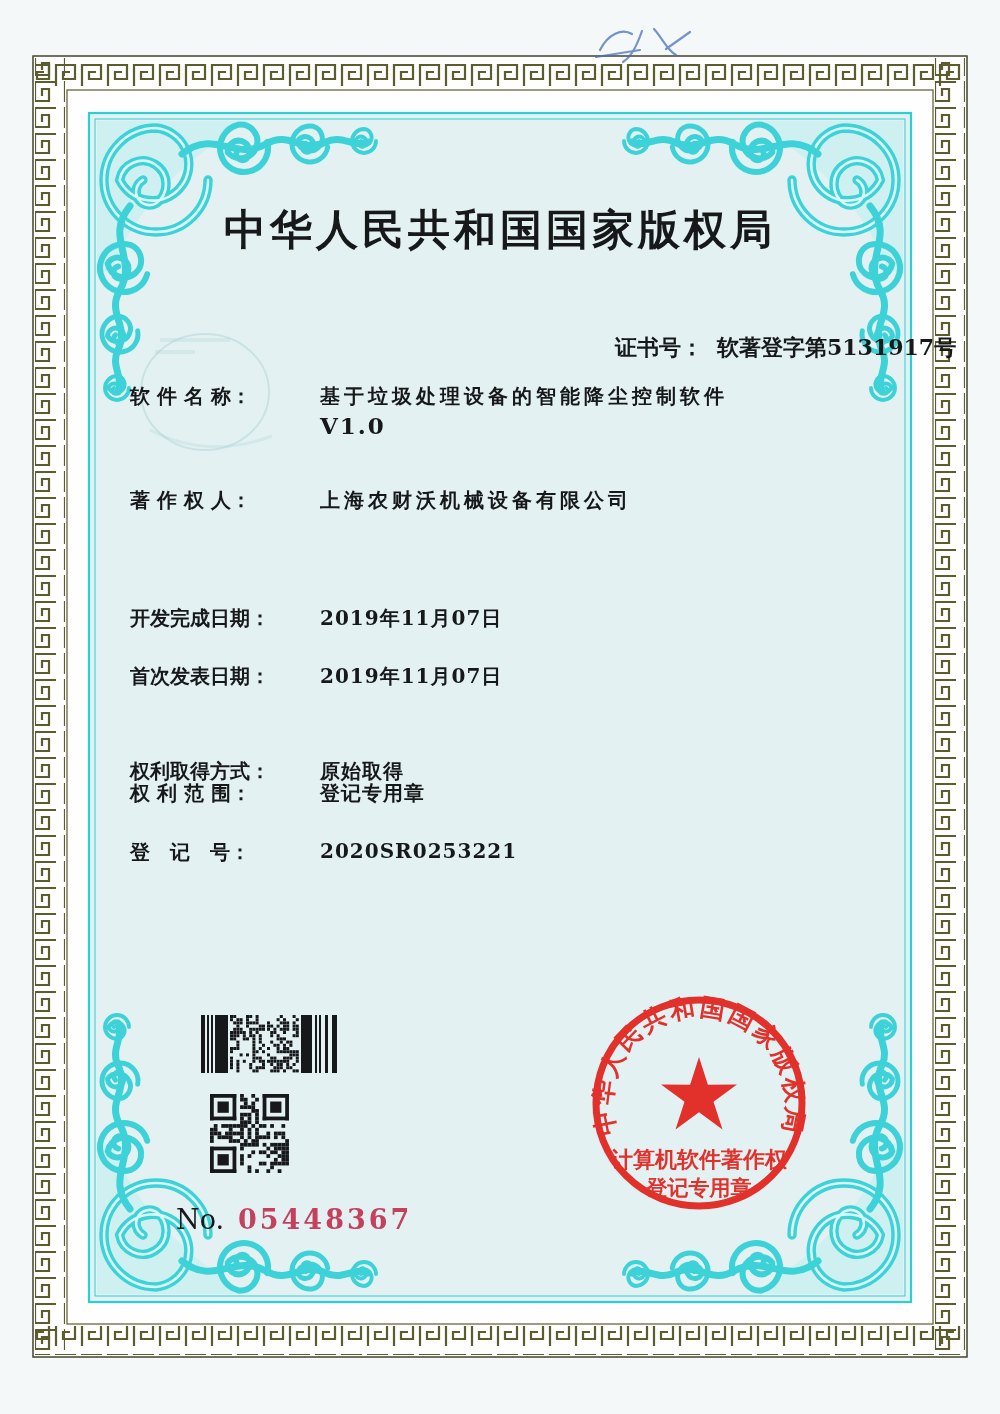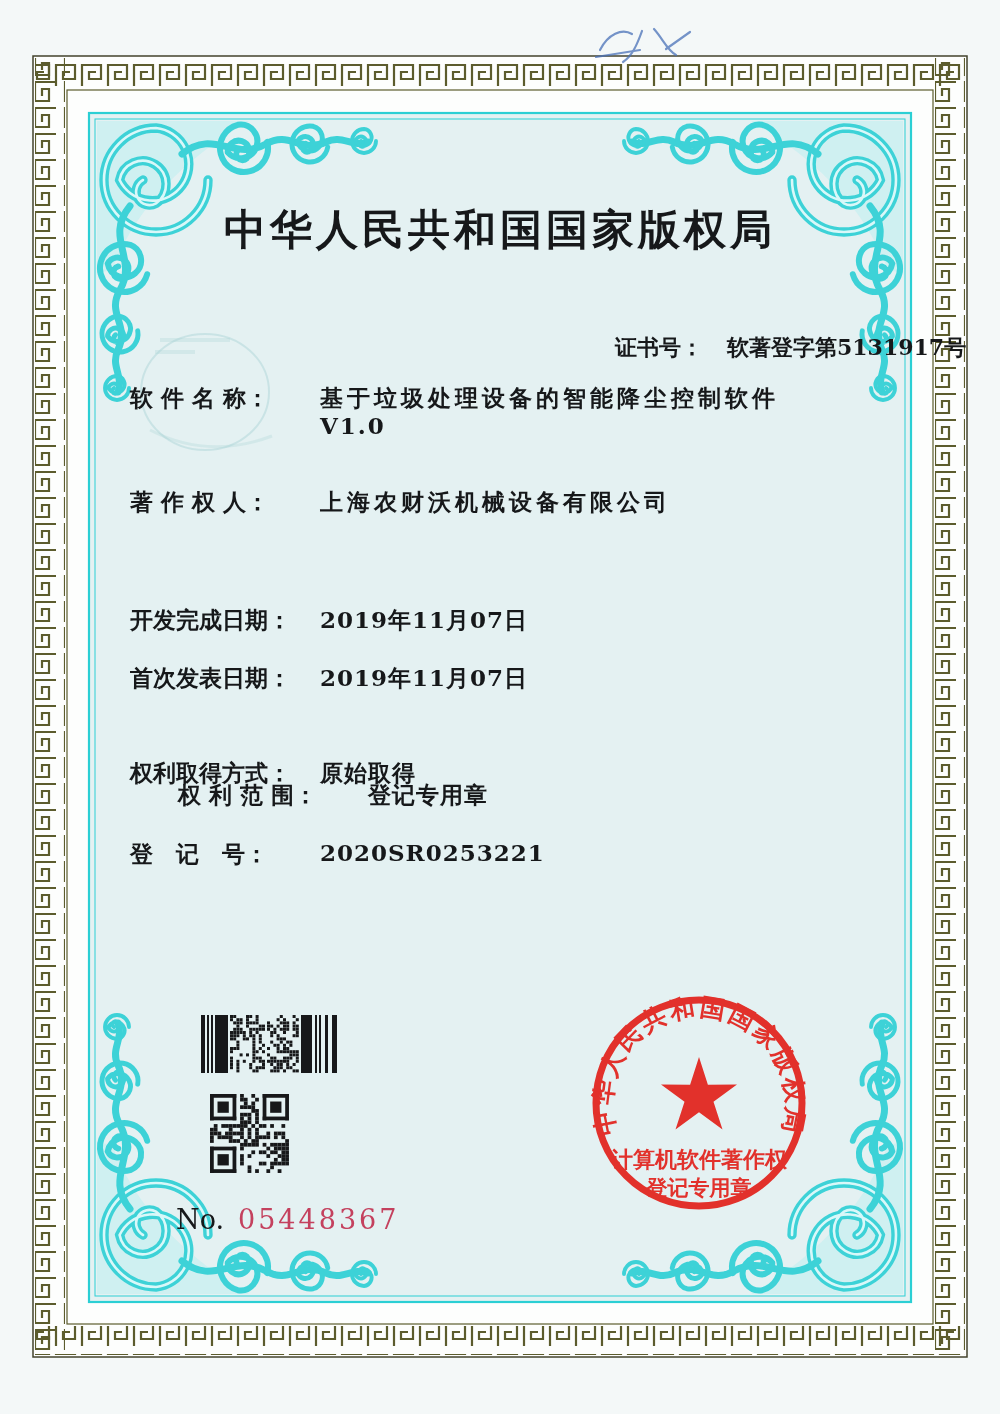--- a/index.html
+++ b/index.html
@@ -10,34 +10,34 @@
     color:#16181a;
   }
   .layer{position:absolute;left:0;top:0;width:1000px;height:1414px;}
   .bgsvg{z-index:0;}
   .codes{z-index:2;}
   .sealsvg{position:absolute;left:551px;top:955px;width:296px;height:296px;z-index:3;}
   .txt{position:absolute;z-index:4;font-weight:bold;white-space:nowrap;}
   .title1{top:202px;left:0;width:1000px;text-align:center;font-size:42px;letter-spacing:4px;}
   .title2{top:268px;left:0;width:1000px;text-align:center;font-size:48px;letter-spacing:5px;}
   .certno{top:333px;left:615px;font-size:22px;}
-  .certno .lab{margin-right:24px;}
-  .frow{position:absolute;left:130px;z-index:4;font-weight:bold;font-size:23px;white-space:nowrap;}
+  .certno .lab{margin-right:14px;}
+  .frow{position:absolute;left:130px;z-index:4;font-weight:bold;font-size:20px;white-space:nowrap;}
   .fval{position:absolute;left:190px;top:0;letter-spacing:1px;}
   .fval.wide{letter-spacing:4px;}
   .statement{
     position:absolute;z-index:4;left:128px;top:880px;width:757px;
     font-weight:bold;font-size:25px;line-height:61px;text-align:justify;
     text-indent:28px;letter-spacing:1px;white-space:normal;
   }
   .noline{top:1204px;left:176px;font-size:27px;font-weight:normal;}
-  .noline .serial{color:#c4415e;letter-spacing:3px;margin-left:14px;font-weight:normal;}
+  .noline .serial{color:#c4415e;letter-spacing:3px;margin-left:14px;font-weight:bold;}
   .issuedate{top:1207px;left:612px;font-size:26px;letter-spacing:2px;z-index:5;}
   .row-name{top:383px;} .row-owner{top:487px;} .row-dev{top:605px;}
-  .row-pub{top:663px;} .row-acq{top:758px;} .row-scope{top:780px;margin-left:48px;} .row-reg{top:839px;}
+  .row-pub{top:663px;} .row-acq{top:758px;} .row-scope{top:780px;} .row-reg{top:839px;}
   .vline2{position:absolute;left:320px;top:412px;z-index:4;font-weight:bold;font-size:23px;letter-spacing:2px;}
 </style>
 </head>
 <body>
 
 <div class="page">
 
   <svg class="layer bgsvg" viewBox="0 0 1000 1414" xmlns="http://www.w3.org/2000/svg">
     <defs>
       <pattern id="meanderH" width="26" height="30" patternUnits="userSpaceOnUse">

